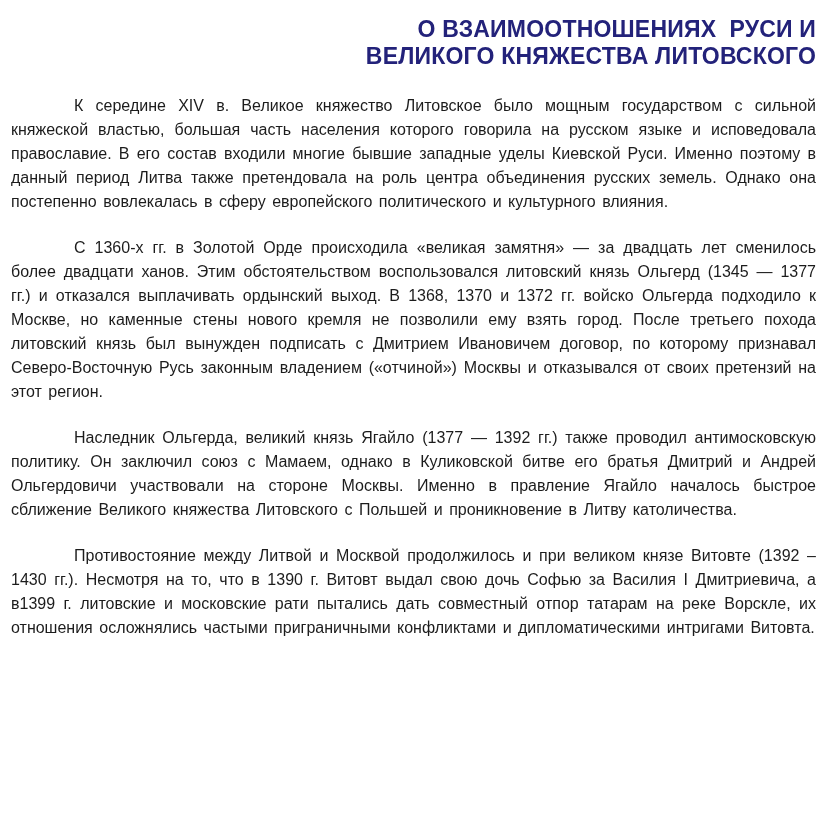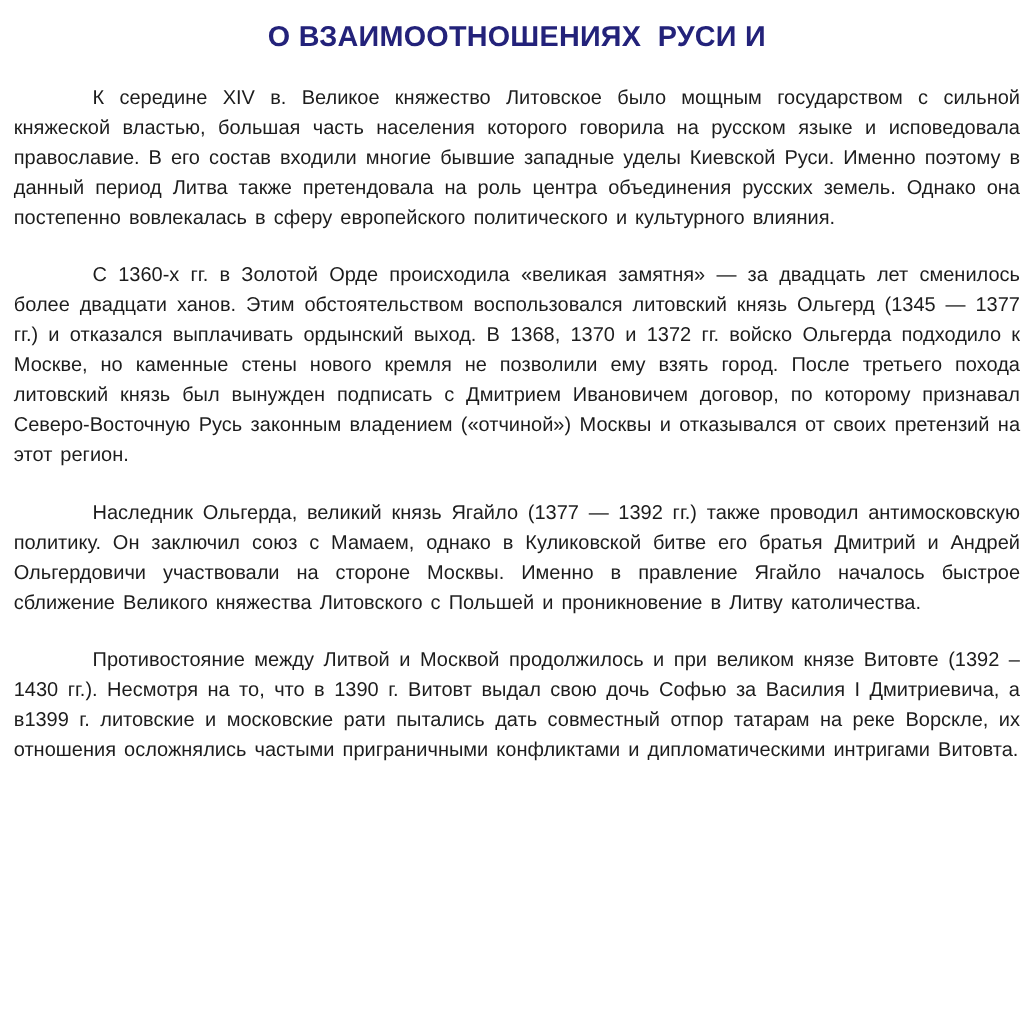--- a/index.html
+++ b/index.html
@@ -41,22 +41,23 @@
   }
   .doc-body p:last-child {
     margin-bottom: 0;
   }
 </style>
 </head>
 <body>
 
 <div class="page">
 
-  <h1 class="doc-title" style="color: rgb(35, 34, 122);">
+  <h1 class="doc-title" style="color: rgb(35, 34, 122); text-align: right;">
     <span class="title-line">О ВЗАИМООТНОШЕНИЯХ  РУСИ И</span>
+    <span class="title-line">ВЕЛИКОГО КНЯЖЕСТВА ЛИТОВСКОГО</span>
   </h1>
 
   <div class="doc-body">
     <p>К середине XIV в. Великое княжество Литовское было мощным государством с сильной княжеской властью, большая часть населения которого говорила на русском языке и исповедовала православие. В его состав входили многие бывшие западные уделы Киевской Руси. Именно поэтому в данный период Литва также претендовала на роль центра объединения русских земель. Однако она постепенно вовлекалась в сферу европейского политического и культурного влияния.</p>
     <p>С 1360-х гг. в Золотой Орде происходила «великая замятня» — за двадцать лет сменилось более двадцати ханов. Этим обстоятельством воспользовался литовский князь Ольгерд (1345 — 1377 гг.) и отказался выплачивать ордынский выход. В 1368, 1370 и 1372 гг. войско Ольгерда подходило к Москве, но каменные стены нового кремля не позволили ему взять город. После третьего похода литовский князь был вынужден подписать с Дмитрием Ивановичем договор, по которому признавал Северо-Восточную Русь законным владением («отчиной») Москвы и отказывался от своих претензий на этот регион.</p>
     <p>Наследник Ольгерда, великий князь Ягайло (1377 — 1392 гг.) также проводил антимосковскую политику. Он заключил союз с Мамаем, однако в Куликовской битве его братья Дмитрий и Андрей Ольгердовичи участвовали на стороне Москвы. Именно в правление Ягайло началось быстрое сближение Великого княжества Литовского с Польшей и проникновение в Литву католичества.</p>
     <p>Противостояние между Литвой и Москвой продолжилось и при великом князе Витовте (1392 –1430 гг.). Несмотря на то, что в 1390 г. Витовт выдал свою дочь Софью за Василия I Дмитриевича, а в1399 г. литовские и московские рати пытались дать совместный отпор татарам на реке Ворскле, их отношения осложнялись частыми приграничными конфликтами и дипломатическими интригами Витовта.</p>
   </div>
 
 </div>

